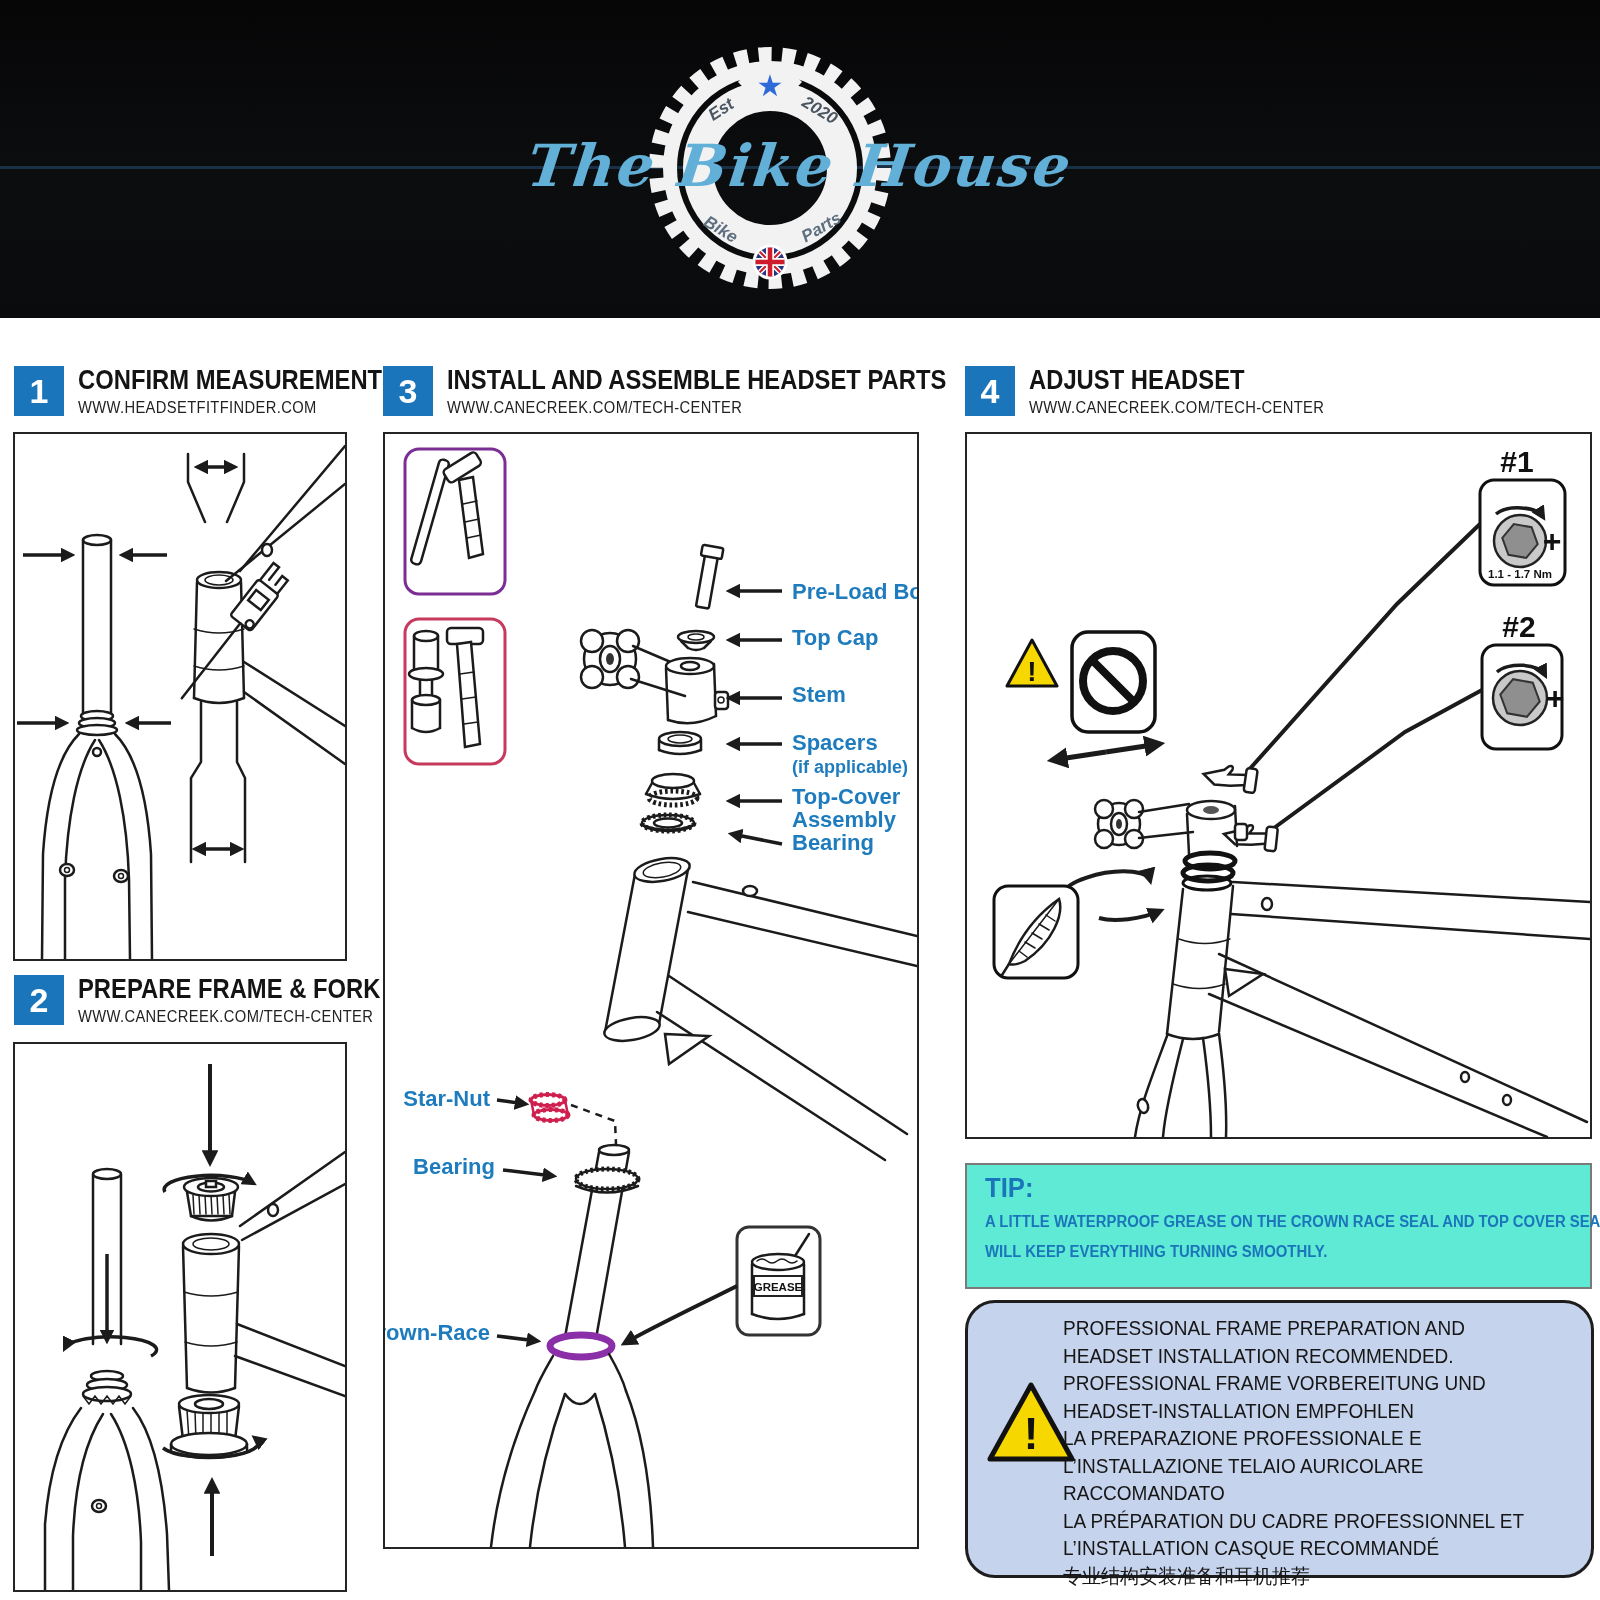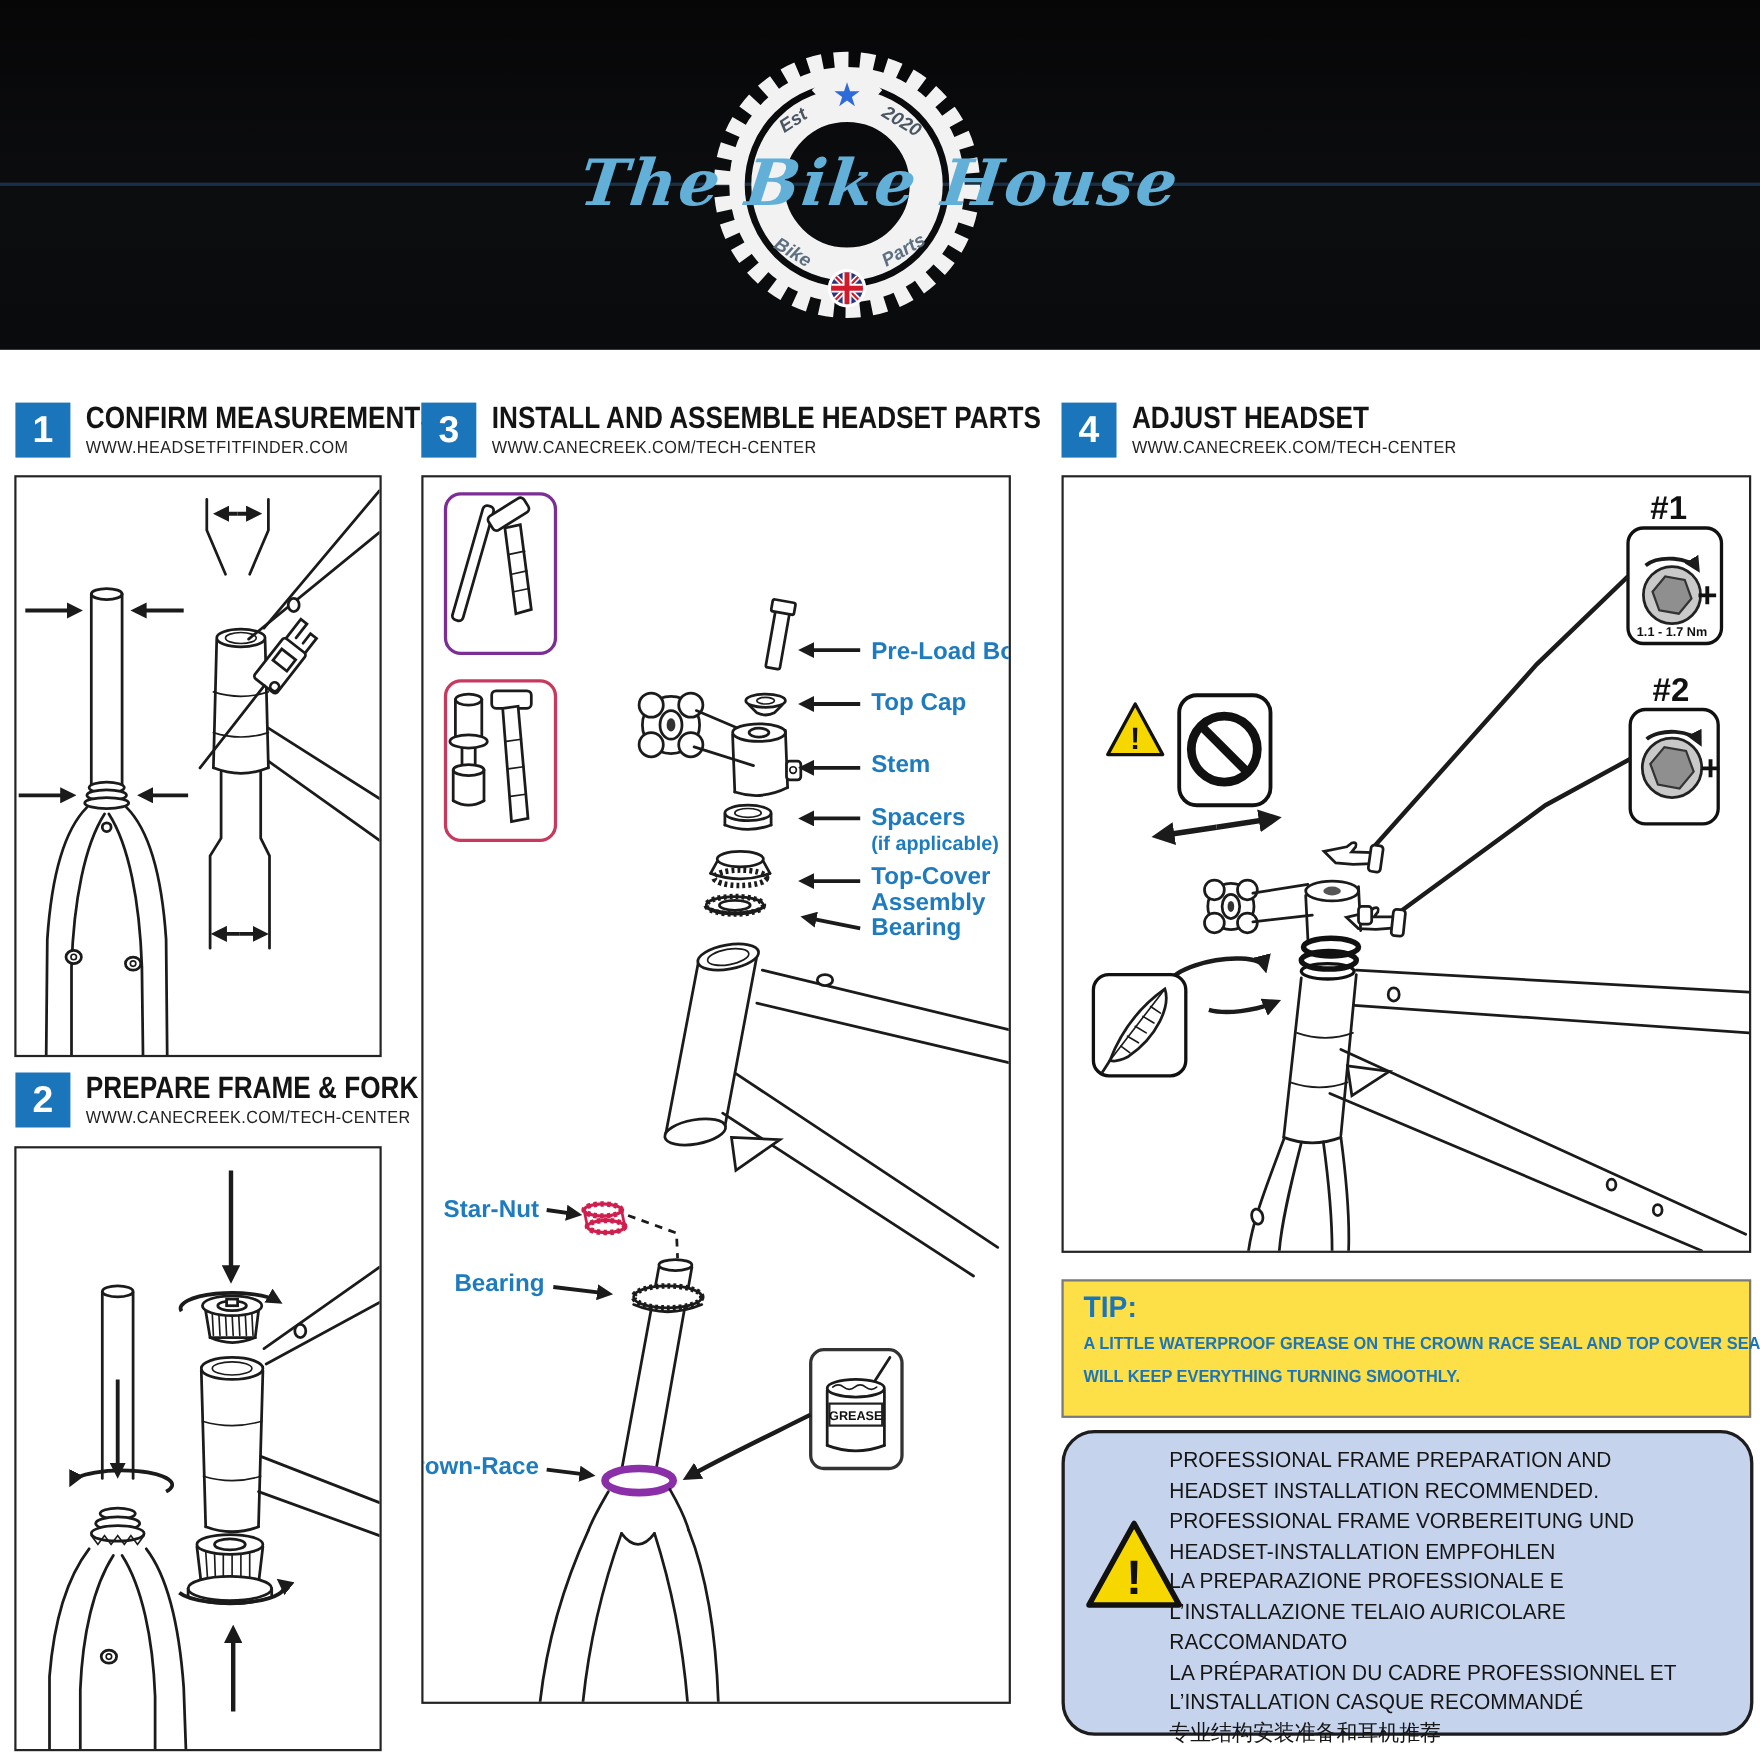--- a/index.html
+++ b/index.html
@@ -15,21 +15,21 @@
        font-size:58px;color:#62b0d8;transform:skewX(-7deg);letter-spacing:2px;}
   
   .stepnum{position:absolute;width:50px;height:50px;background:#1b75bb;color:#fff;
        font-weight:bold;font-size:34px;line-height:50px;text-align:center;}
   .steptitle{position:absolute;font-weight:bold;font-size:28px;color:#141414;white-space:nowrap;
        transform:scaleX(.85);transform-origin:left center;letter-spacing:0;}
   .stepurl{position:absolute;font-size:16px;color:#222;white-space:nowrap;
        transform:scaleX(.92);transform-origin:left center;letter-spacing:.4px;}
   
   .pbox{position:absolute;border:2.5px solid #242424;background:#fff;}
-  .tipbox{position:absolute;left:965px;top:1163px;width:623px;height:122px;border:2px solid #7a7a7a;background:#fde047;}
+  .tipbox{position:absolute;left:965px;top:1163px;width:623px;height:122px;border:2px solid #7a7a7a;background:#5eead4;}
   .tip-head{position:absolute;left:18px;top:8px;font-weight:bold;font-size:27px;color:#1b75bb;
        transform:scaleX(.95);transform-origin:left center;}
   .tip-line{position:absolute;left:18px;font-weight:bold;font-size:16px;color:#1b75bb;white-space:nowrap;
        transform:scaleX(.93);transform-origin:left center;}
   .warnbox{position:absolute;left:965px;top:1300px;width:623px;height:272px;border-radius:30px;
        background:#c6d3ec;border:3px solid #1d1d1d;}
   .warn-text{position:absolute;left:95px;top:12px;width:508px;font-size:20px;line-height:27.5px;
        color:#161616;transform:scaleX(.95);transform-origin:left top;}
   svg{display:block;}
   svg text{font-family:"Liberation Sans",sans-serif;}

